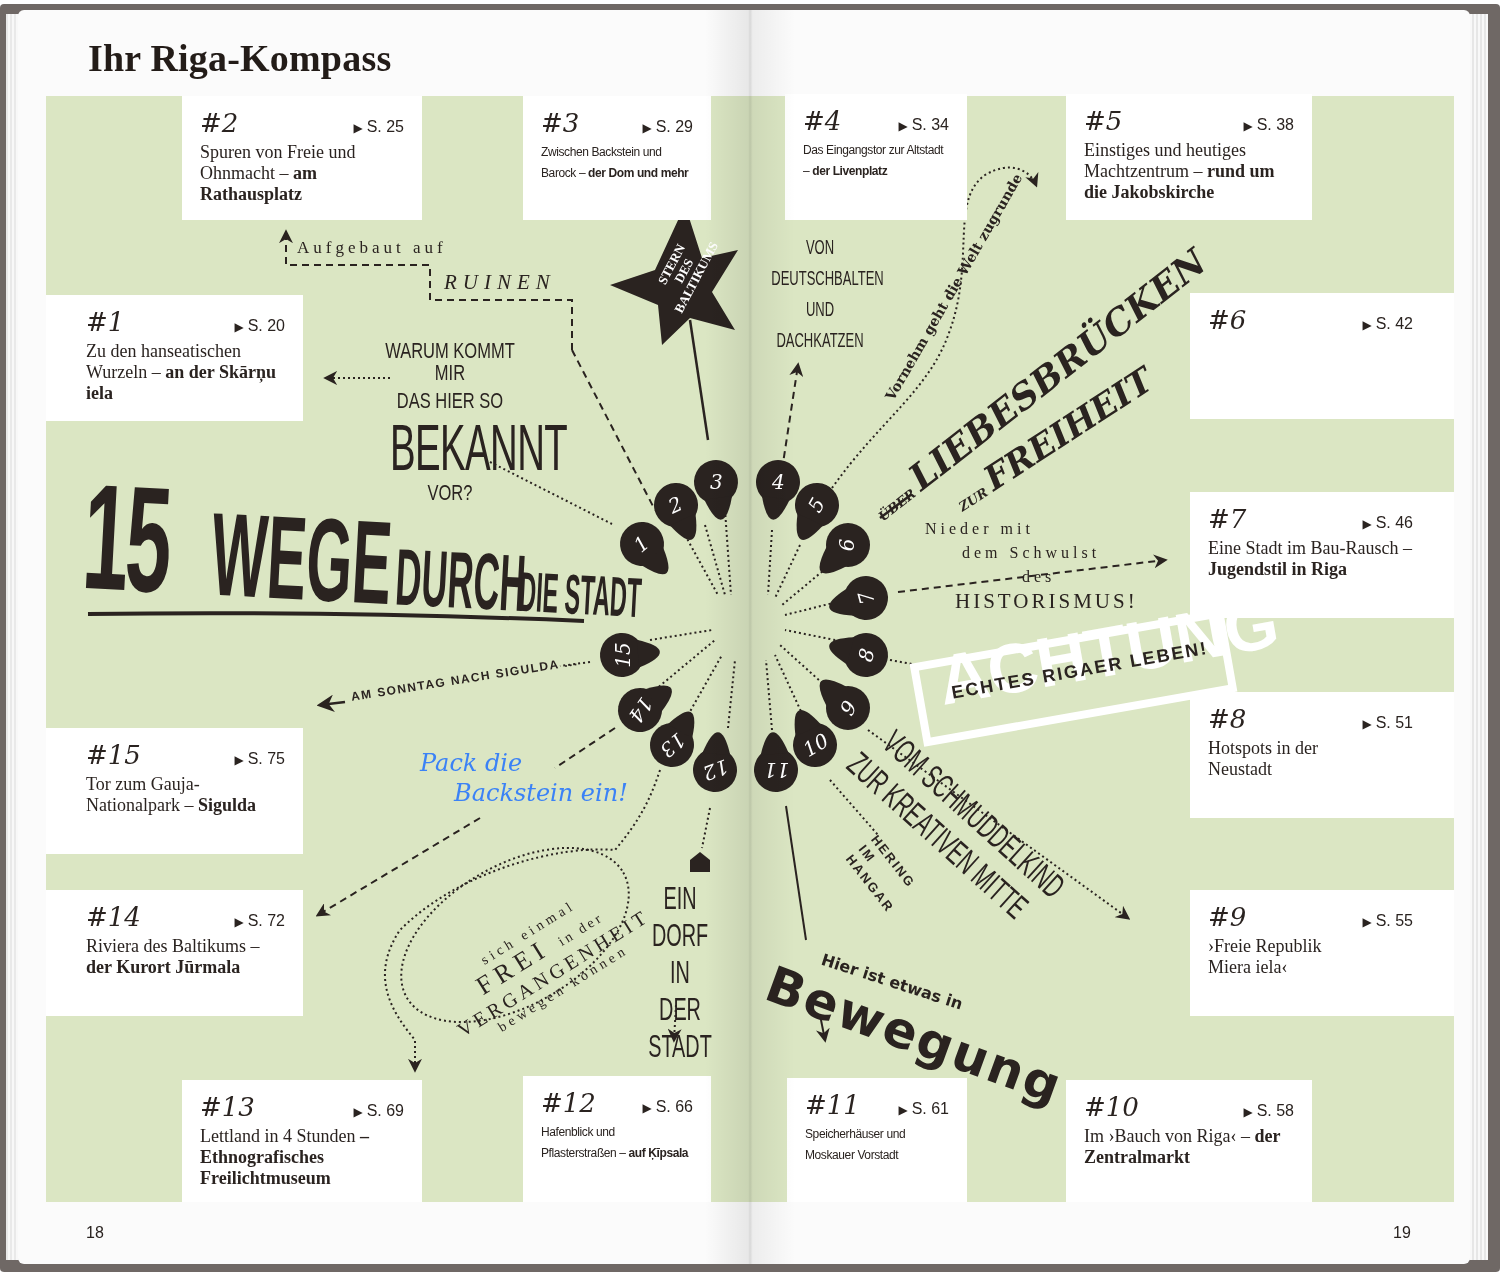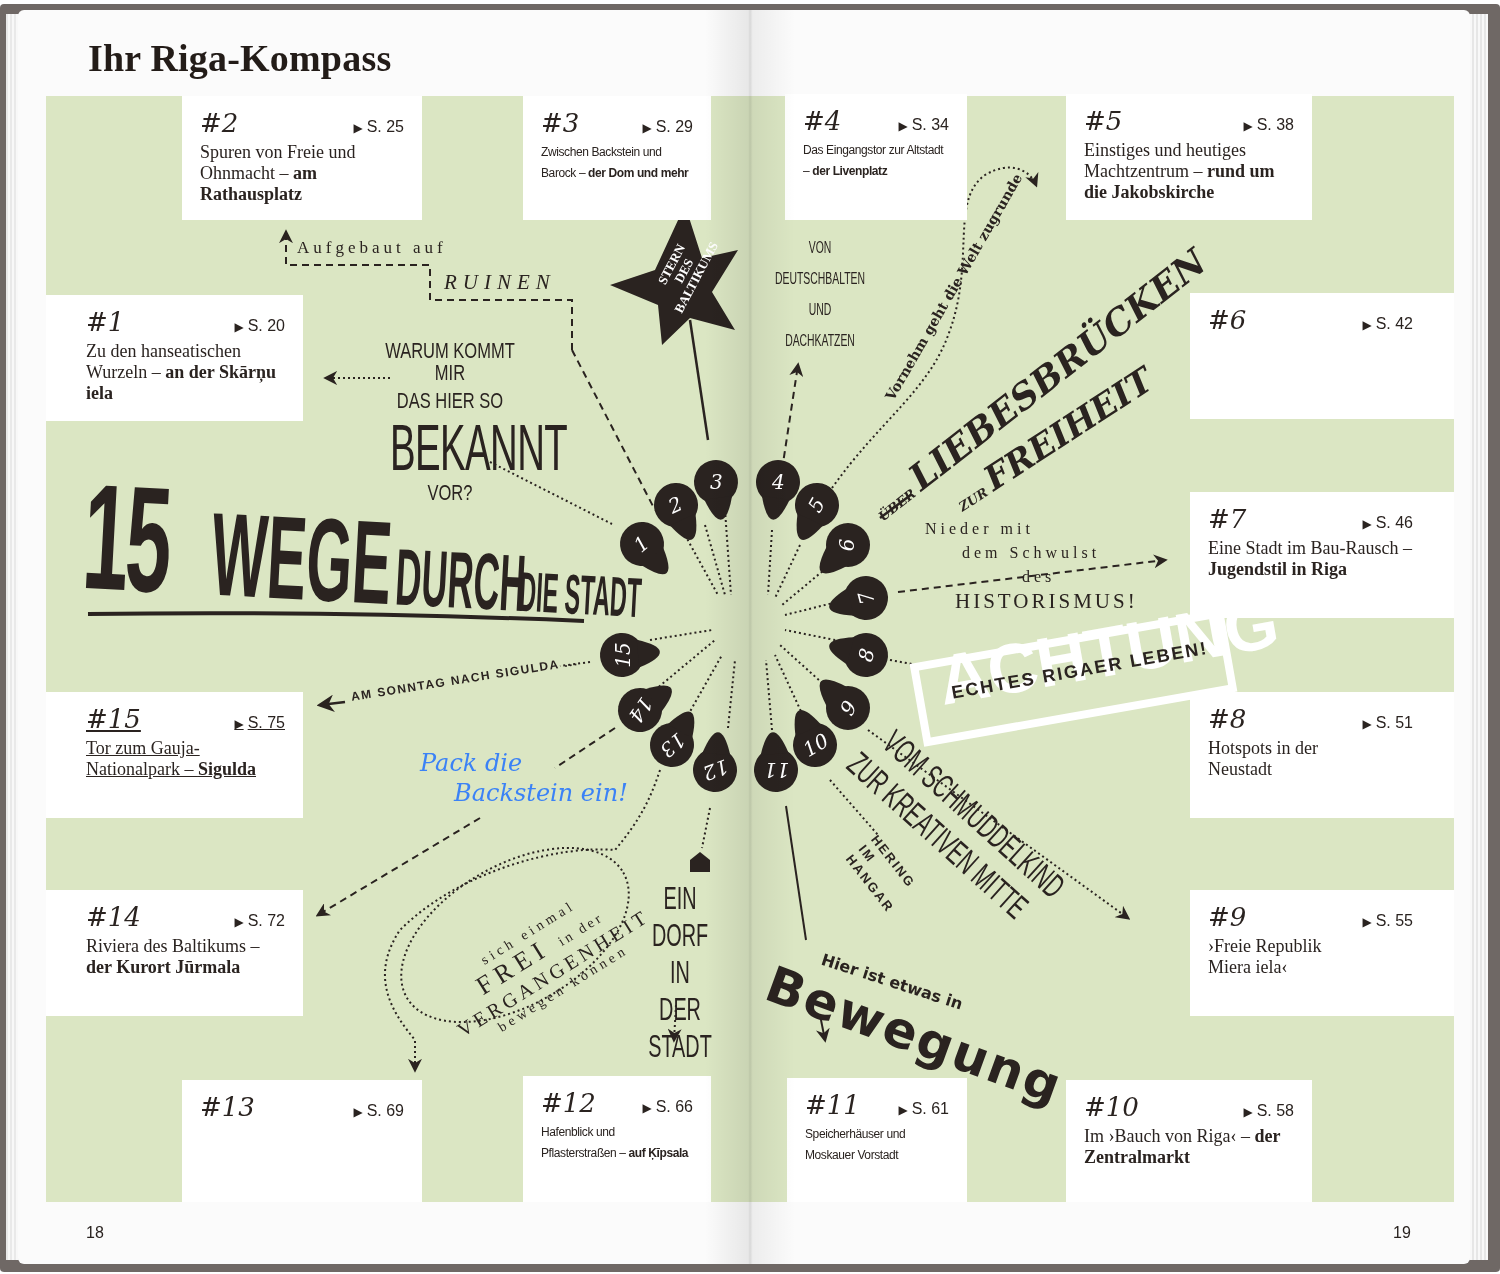--- a/index.html
+++ b/index.html
@@ -69,41 +69,42 @@
 </div>
 
 <div class="card z10" style="left:46px; top:295px; width:257px; height:126px; padding-left:40px;">
   <div class="card-head">
       <span class="card-num">#1</span>
       <span class="card-ref"><span class="tri">▶</span><span>S. 20</span></span>
     </div>
   <div class="card-body"><span>Zu den hanseatischen Wurzeln – </span><b>an der Skārņu iela</b></div>
 </div>
 
-<div class="card z10" style="left:46px; top:692px; width:257px; height:126px; padding-left:40px;text-decoration:underline;">
+<div class="card z10" style="left:46px; top:728px; width:257px; height:126px; padding-left:40px;">
   <div class="card-head">
       <span class="card-num">#15</span>
       <span class="card-ref"><span class="tri">▶</span><span>S. 75</span></span>
     </div>
   <div class="card-body"><span>Tor zum Gauja-Nationalpark – </span><b>Sigulda</b></div>
 </div>
 
 <div class="card z10" style="left:46px; top:890px; width:257px; height:126px; padding-left:40px;">
   <div class="card-head">
       <span class="card-num">#14</span>
       <span class="card-ref"><span class="tri">▶</span><span>S. 72</span></span>
     </div>
   <div class="card-body"><span>Riviera des Baltikums – </span><b>der Kurort Jūrmala</b></div>
 </div>
 
 <div class="card z10" style="left:182px; top:1080px; width:240px; height:122px;">
   <div class="card-head">
       <span class="card-num">#13</span>
       <span class="card-ref"><span class="tri">▶</span><span>S. 69</span></span>
     </div>
+  <div class="card-body"><span>Lettland in 4 Stunden </span><b>– Ethnografisches Freilichtmuseum</b></div>
 </div>
 
 <div class="card narrow z10" style="left:523px; top:1076px; width:188px; height:126px;">
   <div class="card-head">
       <span class="card-num">#12</span>
       <span class="card-ref"><span class="tri">▶</span><span>S. 66</span></span>
     </div>
   <div class="card-body"><span>Hafenblick und Pflasterstraßen – </span><b>auf Ķīpsala</b></div>
 </div>
 
@@ -348,21 +349,21 @@
     <div>BALTIKUMS</div>
 </div>
 
 <div style="position:absolute; left:350px; top:340px; width:200px; text-align:center; z-index:7; font-family:'Liberation Sans',sans-serif; color:#2a2320; line-height:1;">
   <div style="font-size:22px; transform:scaleX(0.75); margin-bottom:6px;">WARUM KOMMT MIR</div>
   <div style="font-size:22px; transform:scaleX(0.75); margin-bottom:4px;">DAS HIER SO</div>
   <div style="font-size:64px; transform:scaleX(0.6); letter-spacing:-1px;">BEKANNT</div>
   <div style="font-size:22px; transform:scaleX(0.75); margin-top:2px;">VOR?</div>
 </div>
 
-<div style="position:absolute; left:745px; top:232px; width:150px; text-align:center; z-index:7; font-family:'Liberation Sans',sans-serif; font-size:16px; color:#2a2320; line-height:31px;">
+<div style="position:absolute; left:745px; top:232px; width:150px; text-align:center; z-index:7; font-family:'Liberation Sans',sans-serif; font-size:20px; color:#2a2320; line-height:31px;">
   <div style="transform:scaleX(0.65);">VON</div>
   <div style="transform:scaleX(0.65);">DEUTSCHBALTEN</div>
   <div style="transform:scaleX(0.65);">UND</div>
   <div style="transform:scaleX(0.65);">DACHKATZEN</div>
 </div>
 
 <div style="position:absolute; left:882px; top:395px; transform:rotate(-60deg); transform-origin:left top; z-index:7; font-family:'DejaVu Serif',serif; font-weight:bold; font-size:14px; color:#2a2320; white-space:nowrap;">Vornehm geht die Welt zugrunde</div>
 
 <div style="position:absolute; left:862px; top:495px; transform:rotate(-38deg); transform-origin:left top; z-index:7; font-family:'DejaVu Serif',serif; font-weight:bold; font-style:italic; color:#2a2320; white-space:nowrap;">
   <span style="font-size:13px;">ÜBER</span>

